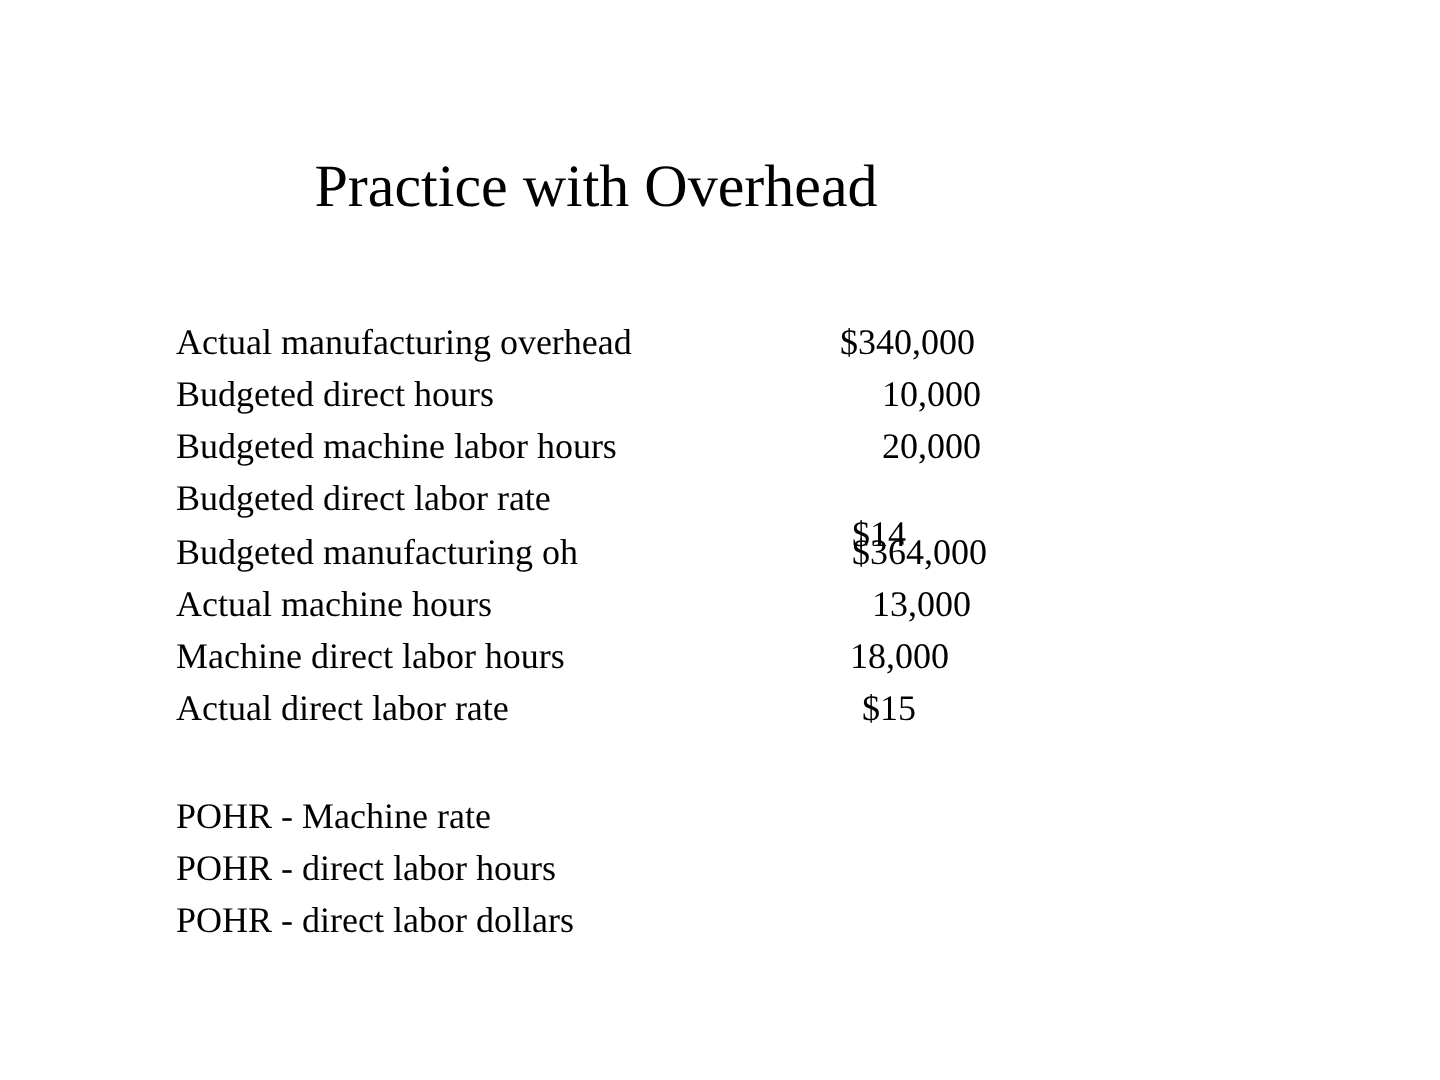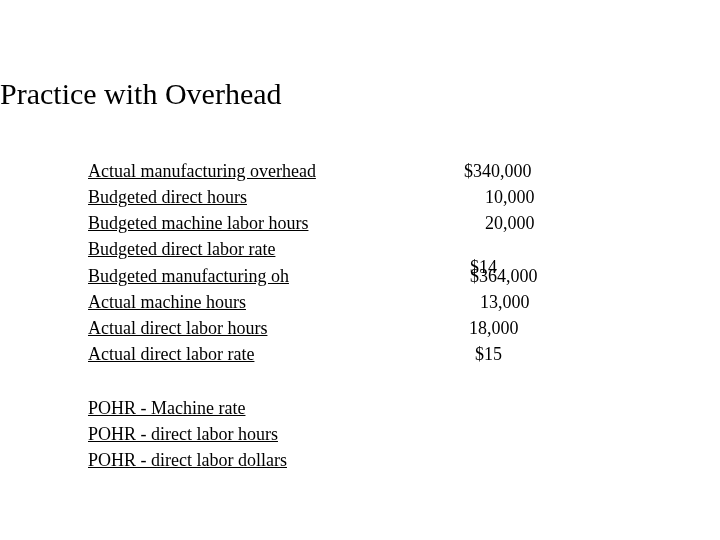--- a/index.html
+++ b/index.html
@@ -1,27 +1,27 @@
 <!DOCTYPE html>
 <html><head>
   <meta charset="utf-8">
   <style>
     html, body { margin: 0; padding: 0; }
     body {
       width: 720px; height: 540px; background: #ffffff; position: relative; overflow: hidden;
       font-family: "Liberation Serif", "DejaVu Serif", serif; color: #000000;
     }
     .title {
-      position: absolute; left: 0; width: 596px; top: 76px; 
+      position: absolute; left: 0; width: 596px; top: 76px; text-align: center;
       font-size: 30px; line-height: 36px;
     }
     .title span { position: relative; left: 0px; }
     .row { position: absolute; font-size: 18px; line-height: 26px; white-space: nowrap; }
-    .label { left: 88px; text-decoration: underline; }
-    .value { white-space: pre; margin-left: 44px; }
+    .label { left: 88px; }
+    .value { white-space: pre; }
   </style>
 </head>
 <body>
 
 <div class="title"><span>Practice with Overhead</span></div>
 
 <div>
   <div class="row label" style="top:158px">Actual manufacturing overhead</div>
   <div class="row value" style="top:158px; left:420px">$340,000</div>
 
@@ -33,21 +33,21 @@
 
   <div class="row label" style="top:236px">Budgeted direct labor rate</div>
   <div class="row value" style="top:254px; left:426px">$14</div>
 
   <div class="row label" style="top:263px">Budgeted manufacturing oh</div>
   <div class="row value" style="top:263px; left:426px">$364,000</div>
 
   <div class="row label" style="top:289px">Actual machine hours</div>
   <div class="row value" style="top:289px; left:436px">13,000</div>
 
-  <div class="row label" style="top:315px">Actual direct labor hours</div>
+  <div class="row label" style="top:315px">Machine direct labor hours</div>
   <div class="row value" style="top:315px; left:425px">18,000</div>
 
   <div class="row label" style="top:341px">Actual direct labor rate</div>
   <div class="row value" style="top:341px; left:431px">$15</div>
 </div>
 
 <div>
   <div class="row label" style="top:395px">POHR - Machine rate</div>
   <div class="row label" style="top:421px">POHR - direct labor hours</div>
   <div class="row label" style="top:447px">POHR - direct labor dollars</div>

